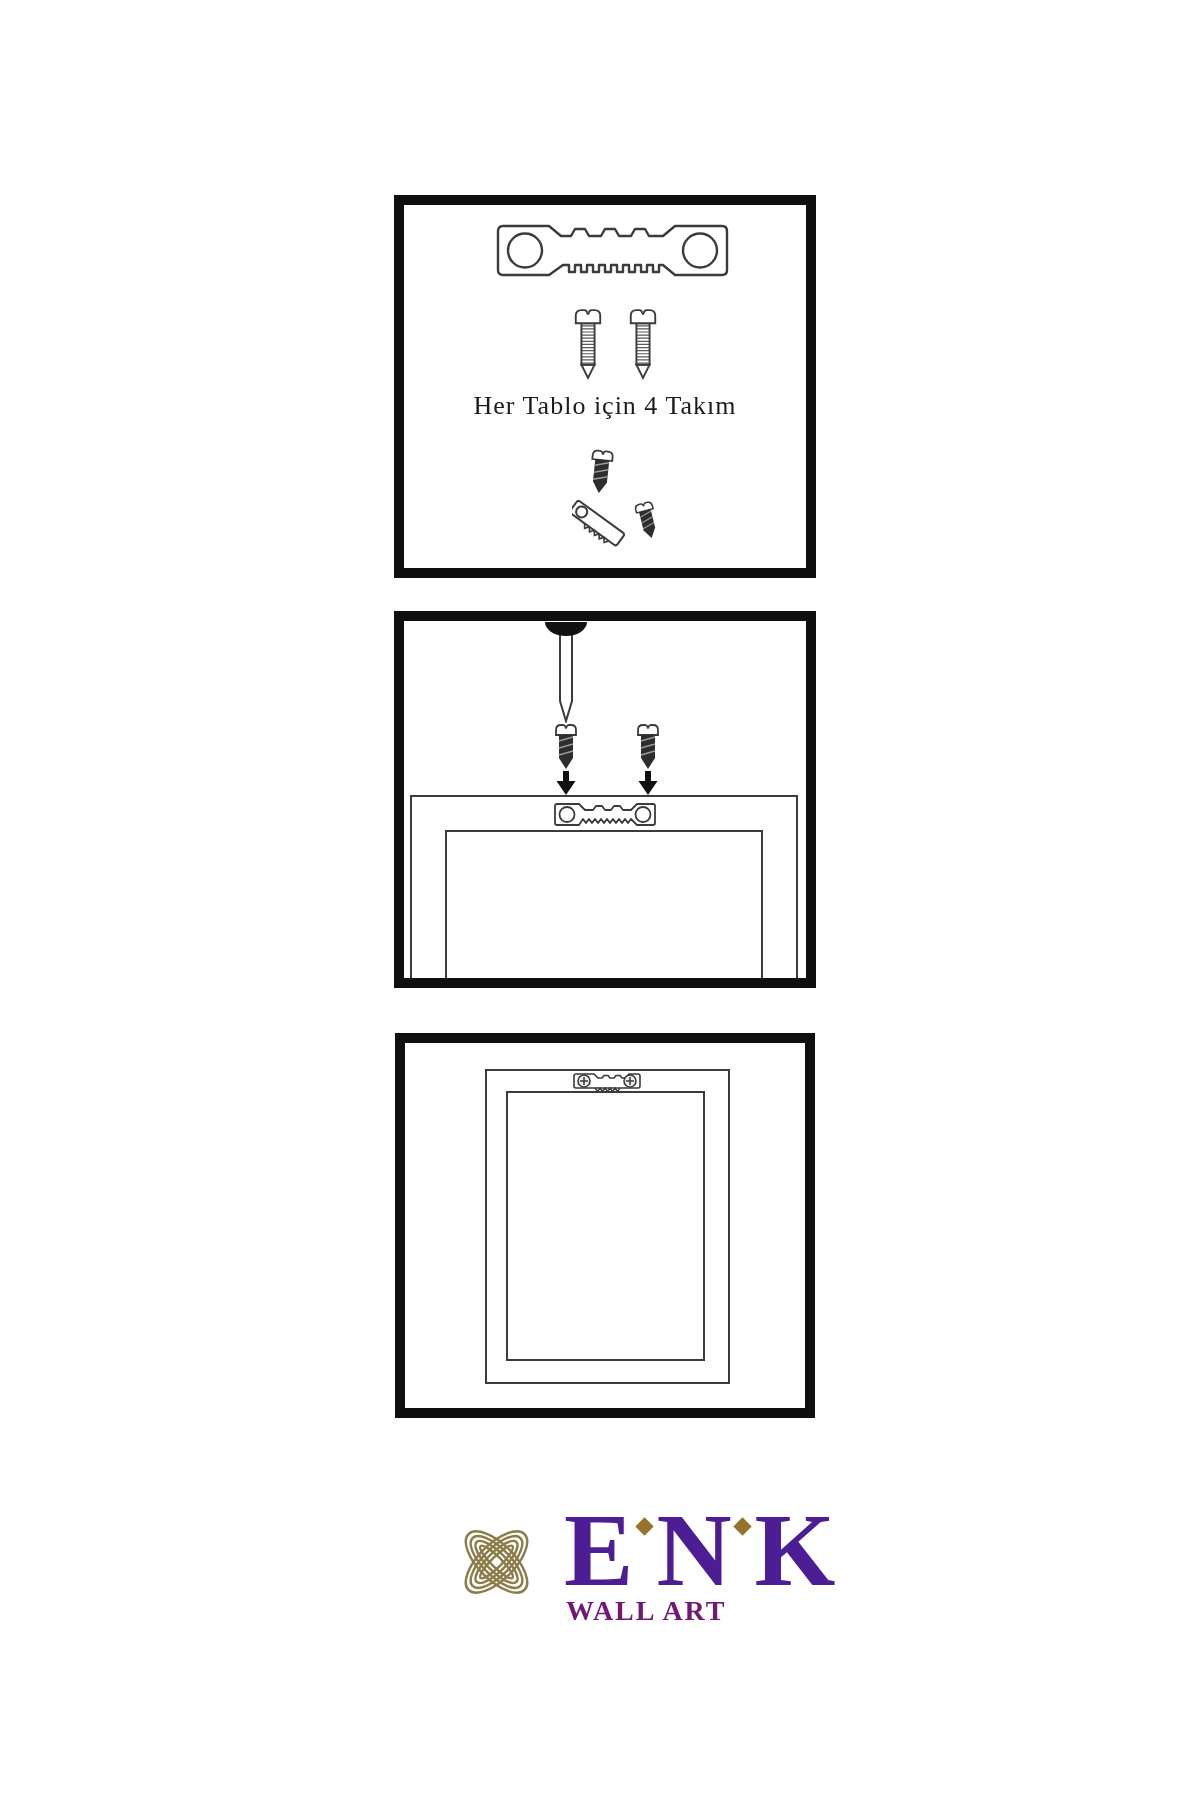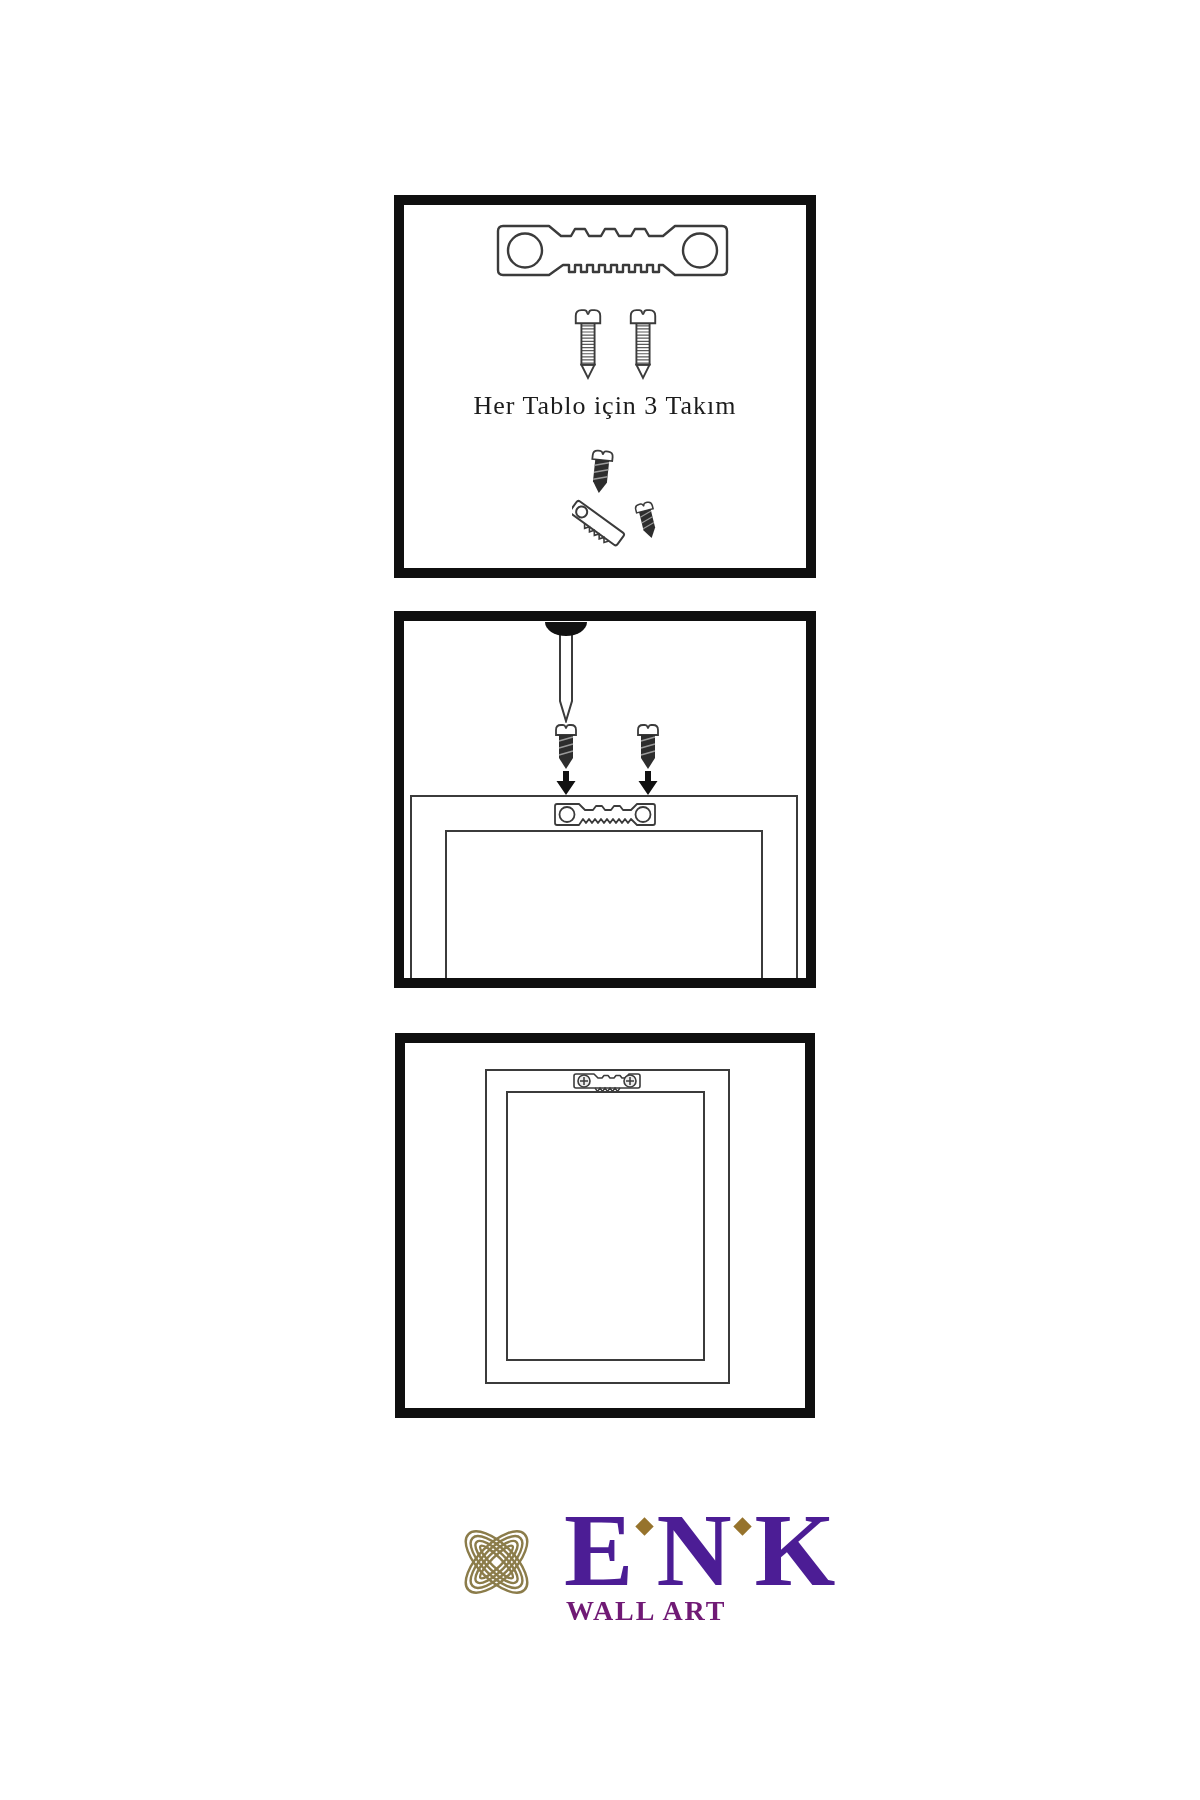--- a/index.html
+++ b/index.html
@@ -55,21 +55,21 @@
 
     <svg class="abs" style="left:223px;top:100px;" width="32" height="78" viewBox="0 0 34 78">
       <path d="M10,61 L17,75 L24,61 Z" fill="#fff" stroke="#3b3b3b" stroke-width="2"></path>
       <rect x="10" y="17" width="14" height="44" fill="#fff" stroke="none"></rect>
       <line x1="17" y1="19" x2="17" y2="60" stroke="#5a5a5a" stroke-width="13" stroke-dasharray="1.3,2"></line>
       <rect x="10" y="17" width="14" height="44" fill="none" stroke="#3b3b3b" stroke-width="2"></rect>
       <path d="M4,17 L4,9 Q4,3 10,3 L13,3 Q15.5,3 16,5.5 Q17,9 18,5.5 Q18.5,3 21,3 L24,3
                Q30,3 30,9 L30,17 Z" fill="#fff" stroke="#3b3b3b" stroke-width="2"></path>
     </svg>
 
-    <div class="caption">Her Tablo için 3 Takım</div>
+    <div class="caption">Her Tablo için 4 Takım</div>
 
     <svg class="abs" style="left:168px;top:243px;" width="92" height="110" viewBox="0 0 92 110">
 
       <g transform="translate(6,52) rotate(36)">
         <rect x="0" y="0" width="58" height="15" rx="2.5" fill="#fff" stroke="#3b3b3b" stroke-width="2"></rect>
         <circle cx="10" cy="7.5" r="5.5" fill="#fff" stroke="#3b3b3b" stroke-width="2"></circle>
         <path d="M19,15 l3,4 l3,-4 l3,4 l3,-4 l3,4 l3,-4 l3,4 l3,-4 l3,4 l3,-4" fill="none" stroke="#3b3b3b" stroke-width="1.6"></path>
       </g>
 
       <g transform="translate(14,0) rotate(6 15 24)">

